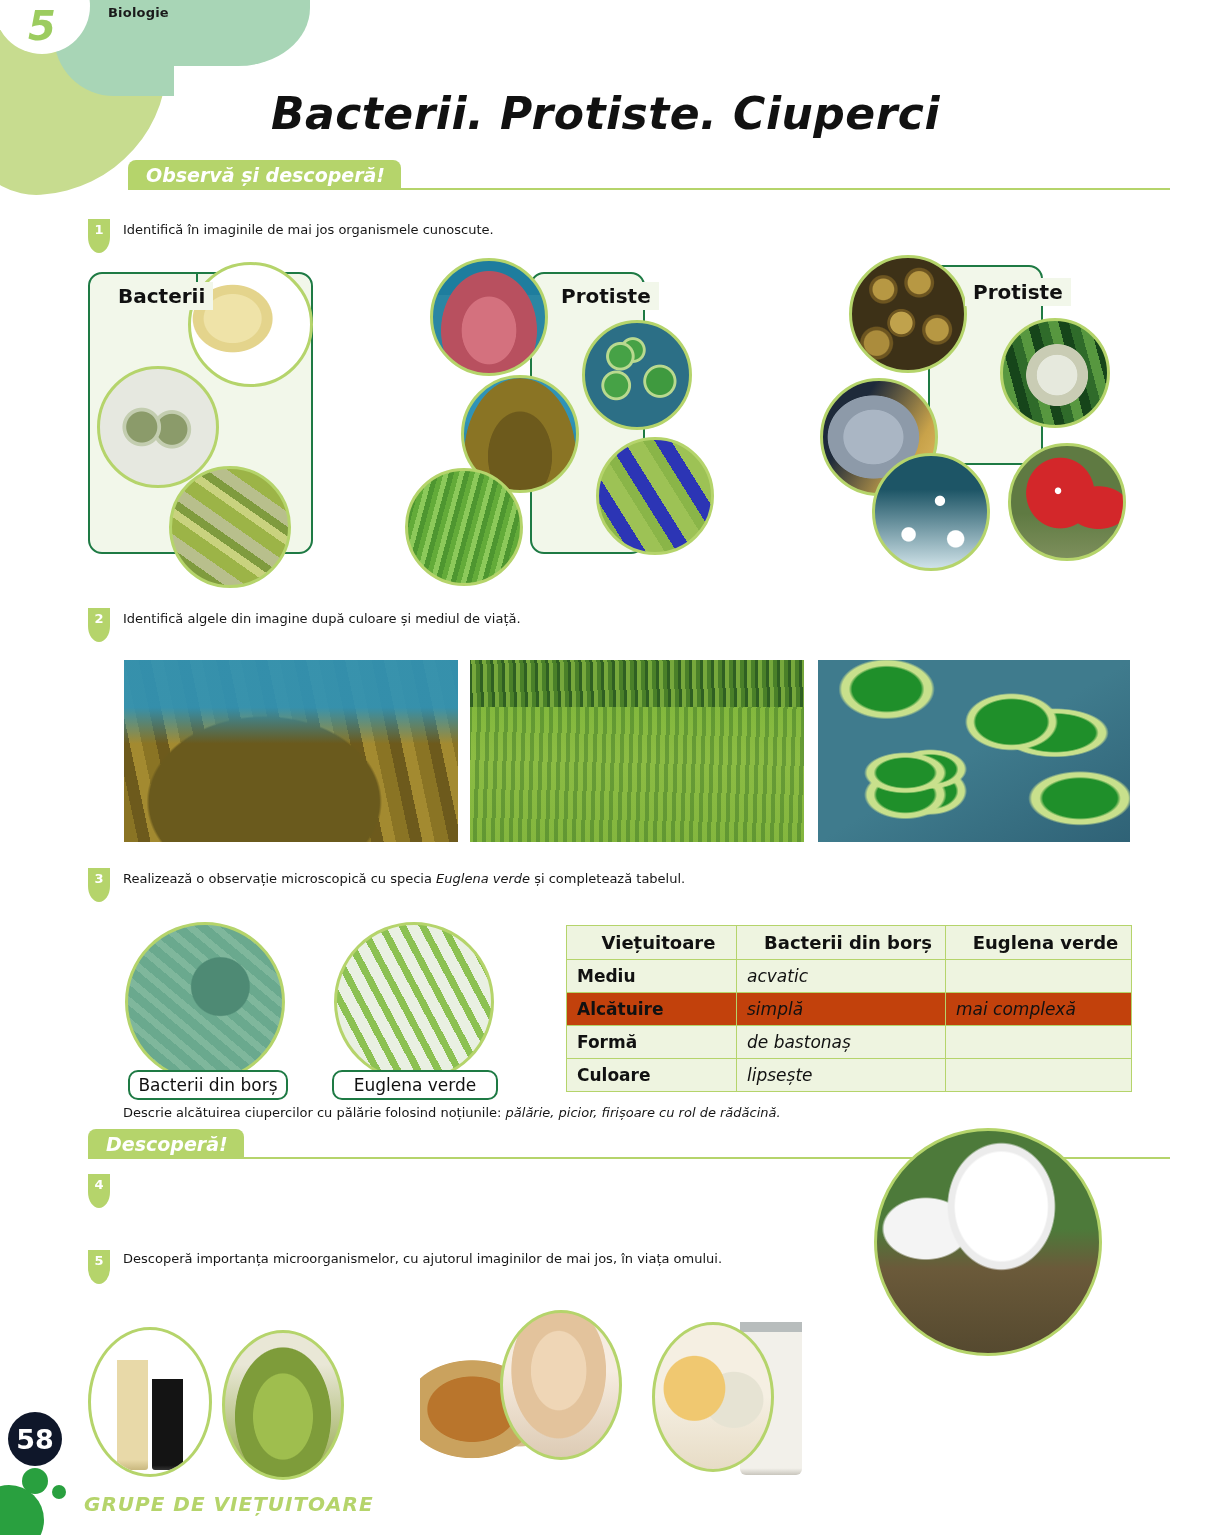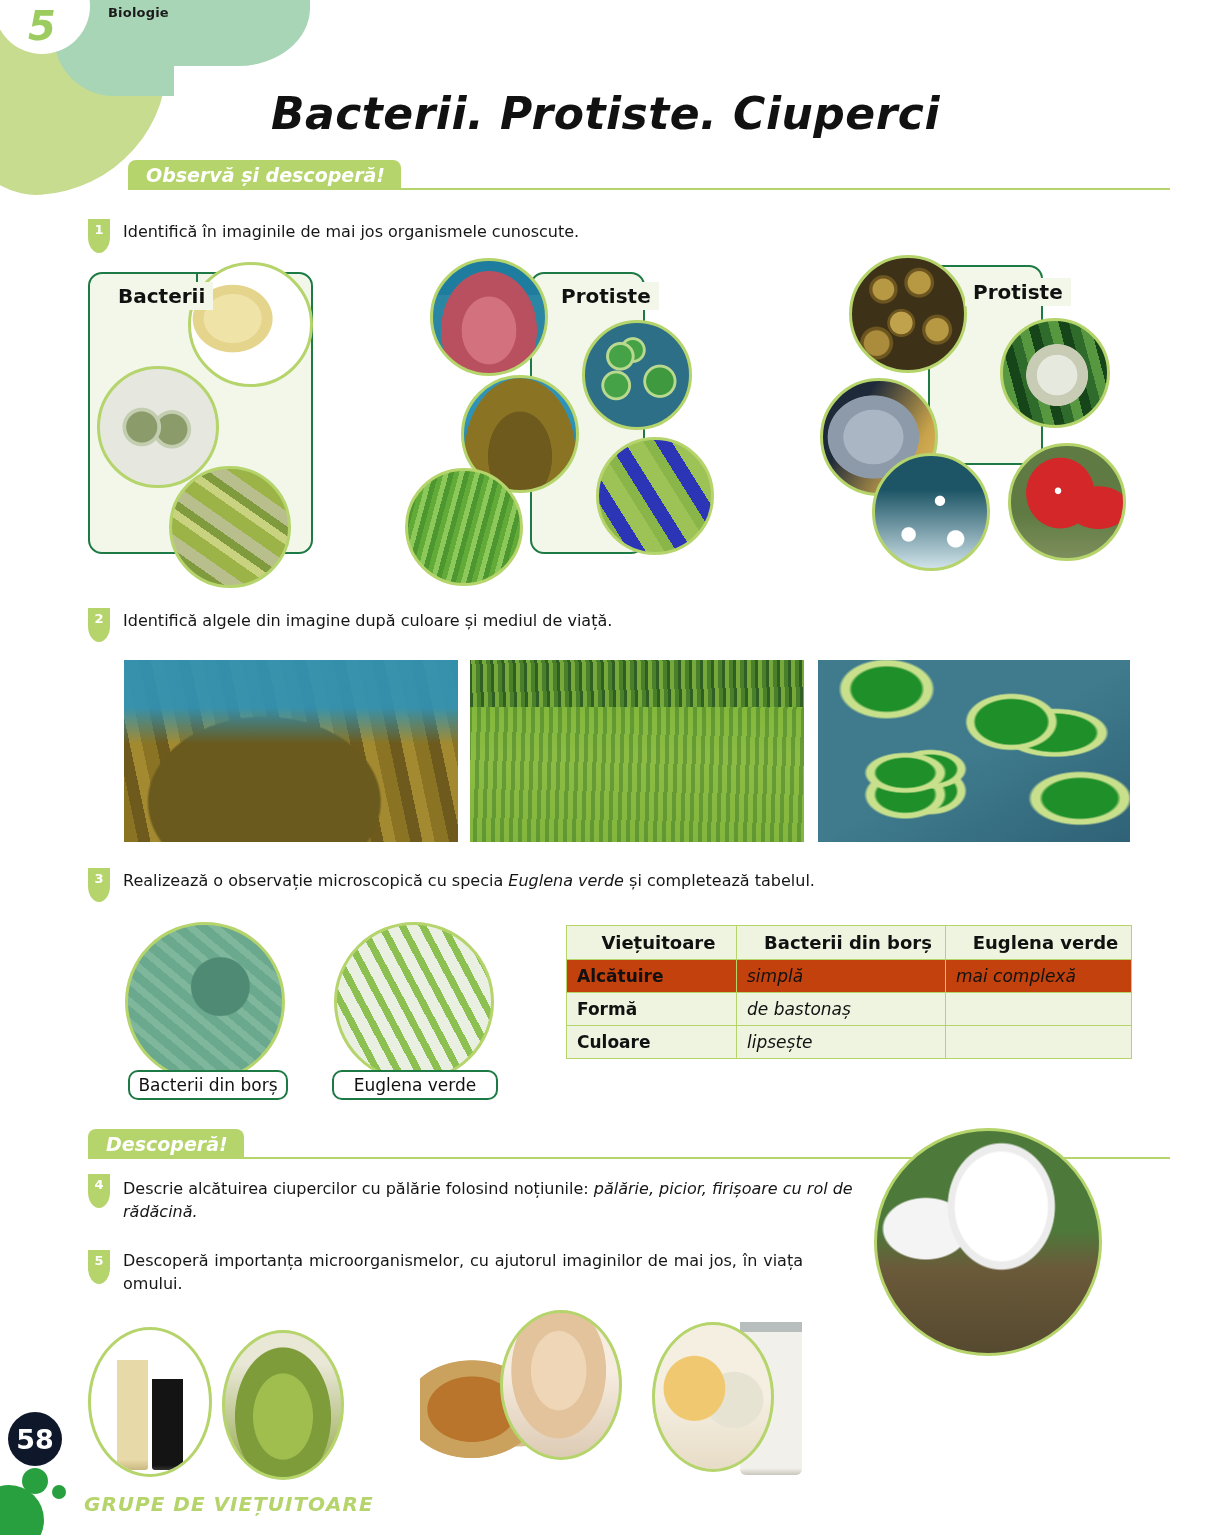--- a/index.html
+++ b/index.html
@@ -84,21 +84,21 @@
     font-family: "DejaVu Sans", sans-serif;
   }
   .exnum::after{
     content:""; position:absolute; left:0; top:0; width:22px; height:14px;
     background:#b5d46b; border-radius: 11px 11px 0 0 / 9px 9px 0 0;
   }
   .exnum span{ position:relative; z-index:2; }
 
   .extext {
     position: absolute;
-    font-size: 16px; color: #161616; line-height: 1.42;
+    font-size: 13px; color: #161616; line-height: 1.42;
     font-family: "DejaVu Sans", sans-serif;
   }
   .extext i { font-style: italic; }
 
   
   .grp-frame {
     position: absolute;
     border: 2px solid #1e7a44;
     border-radius: 14px;
     background: #f2f7ea;
@@ -347,20 +347,25 @@
 
   <table class="tbl" style="left:566px; top:925px; width:566px;">
     <thead>
       <tr>
         <th>Viețuitoare</th>
         <th>Bacterii din borș</th>
         <th>Euglena verde</th>
       </tr>
     </thead>
     <tbody>
+      <tr>
+        <td class="rowhead">Mediu</td>
+        <td class="val">acvatic</td>
+        <td class="val"></td>
+      </tr>
       <tr class="alt">
         <td class="rowhead">Alcătuire</td>
         <td class="val">simplă</td>
         <td class="val">mai complexă</td>
       </tr>
       <tr>
         <td class="rowhead">Formă</td>
         <td class="val">de bastonaș</td>
         <td class="val"></td>
       </tr>
@@ -373,21 +378,21 @@
   </table>
 
   <div class="banner" style="left:88px; top:1129px; width:1082px;">
     <div class="rule"></div>
     <div class="tab">Descoperă!</div>
   </div>
 
   <div class="exnum" style="left:88px; top:1174px;">
       <span>4</span>
     </div>
-  <div class="extext" style="left:123px; top:1178px; width:730px;"><span>Descrie alcătuirea ciupercilor cu pălărie folosind noțiunile: </span><i>pălărie, picior, firișoare cu rol de rădăcină.</i></div>
+  <div class="extext" style="left:123px; top:1104px; width:730px;"><span>Descrie alcătuirea ciupercilor cu pălărie folosind noțiunile: </span><i>pălărie, picior, firișoare cu rol de rădăcină.</i></div>
 
   <div class="exnum" style="left:88px; top:1250px;">
       <span>5</span>
     </div>
   <div class="extext" style="left:123px; top:1250px; width:680px; text-align:justify;">Descoperă importanța microorganismelor, cu ajutorul imaginilor de mai jos, în viața omului.</div>
 
   <div class="mush-big tx-mush" style="left:874px; top:1128px; width:228px; height:228px;"></div>
 
   <div class="pc tx-wine" style="left:88px; top:1327px; width:124px; height:150px; border-radius:50%;">
     <div class="fill" style="background:

